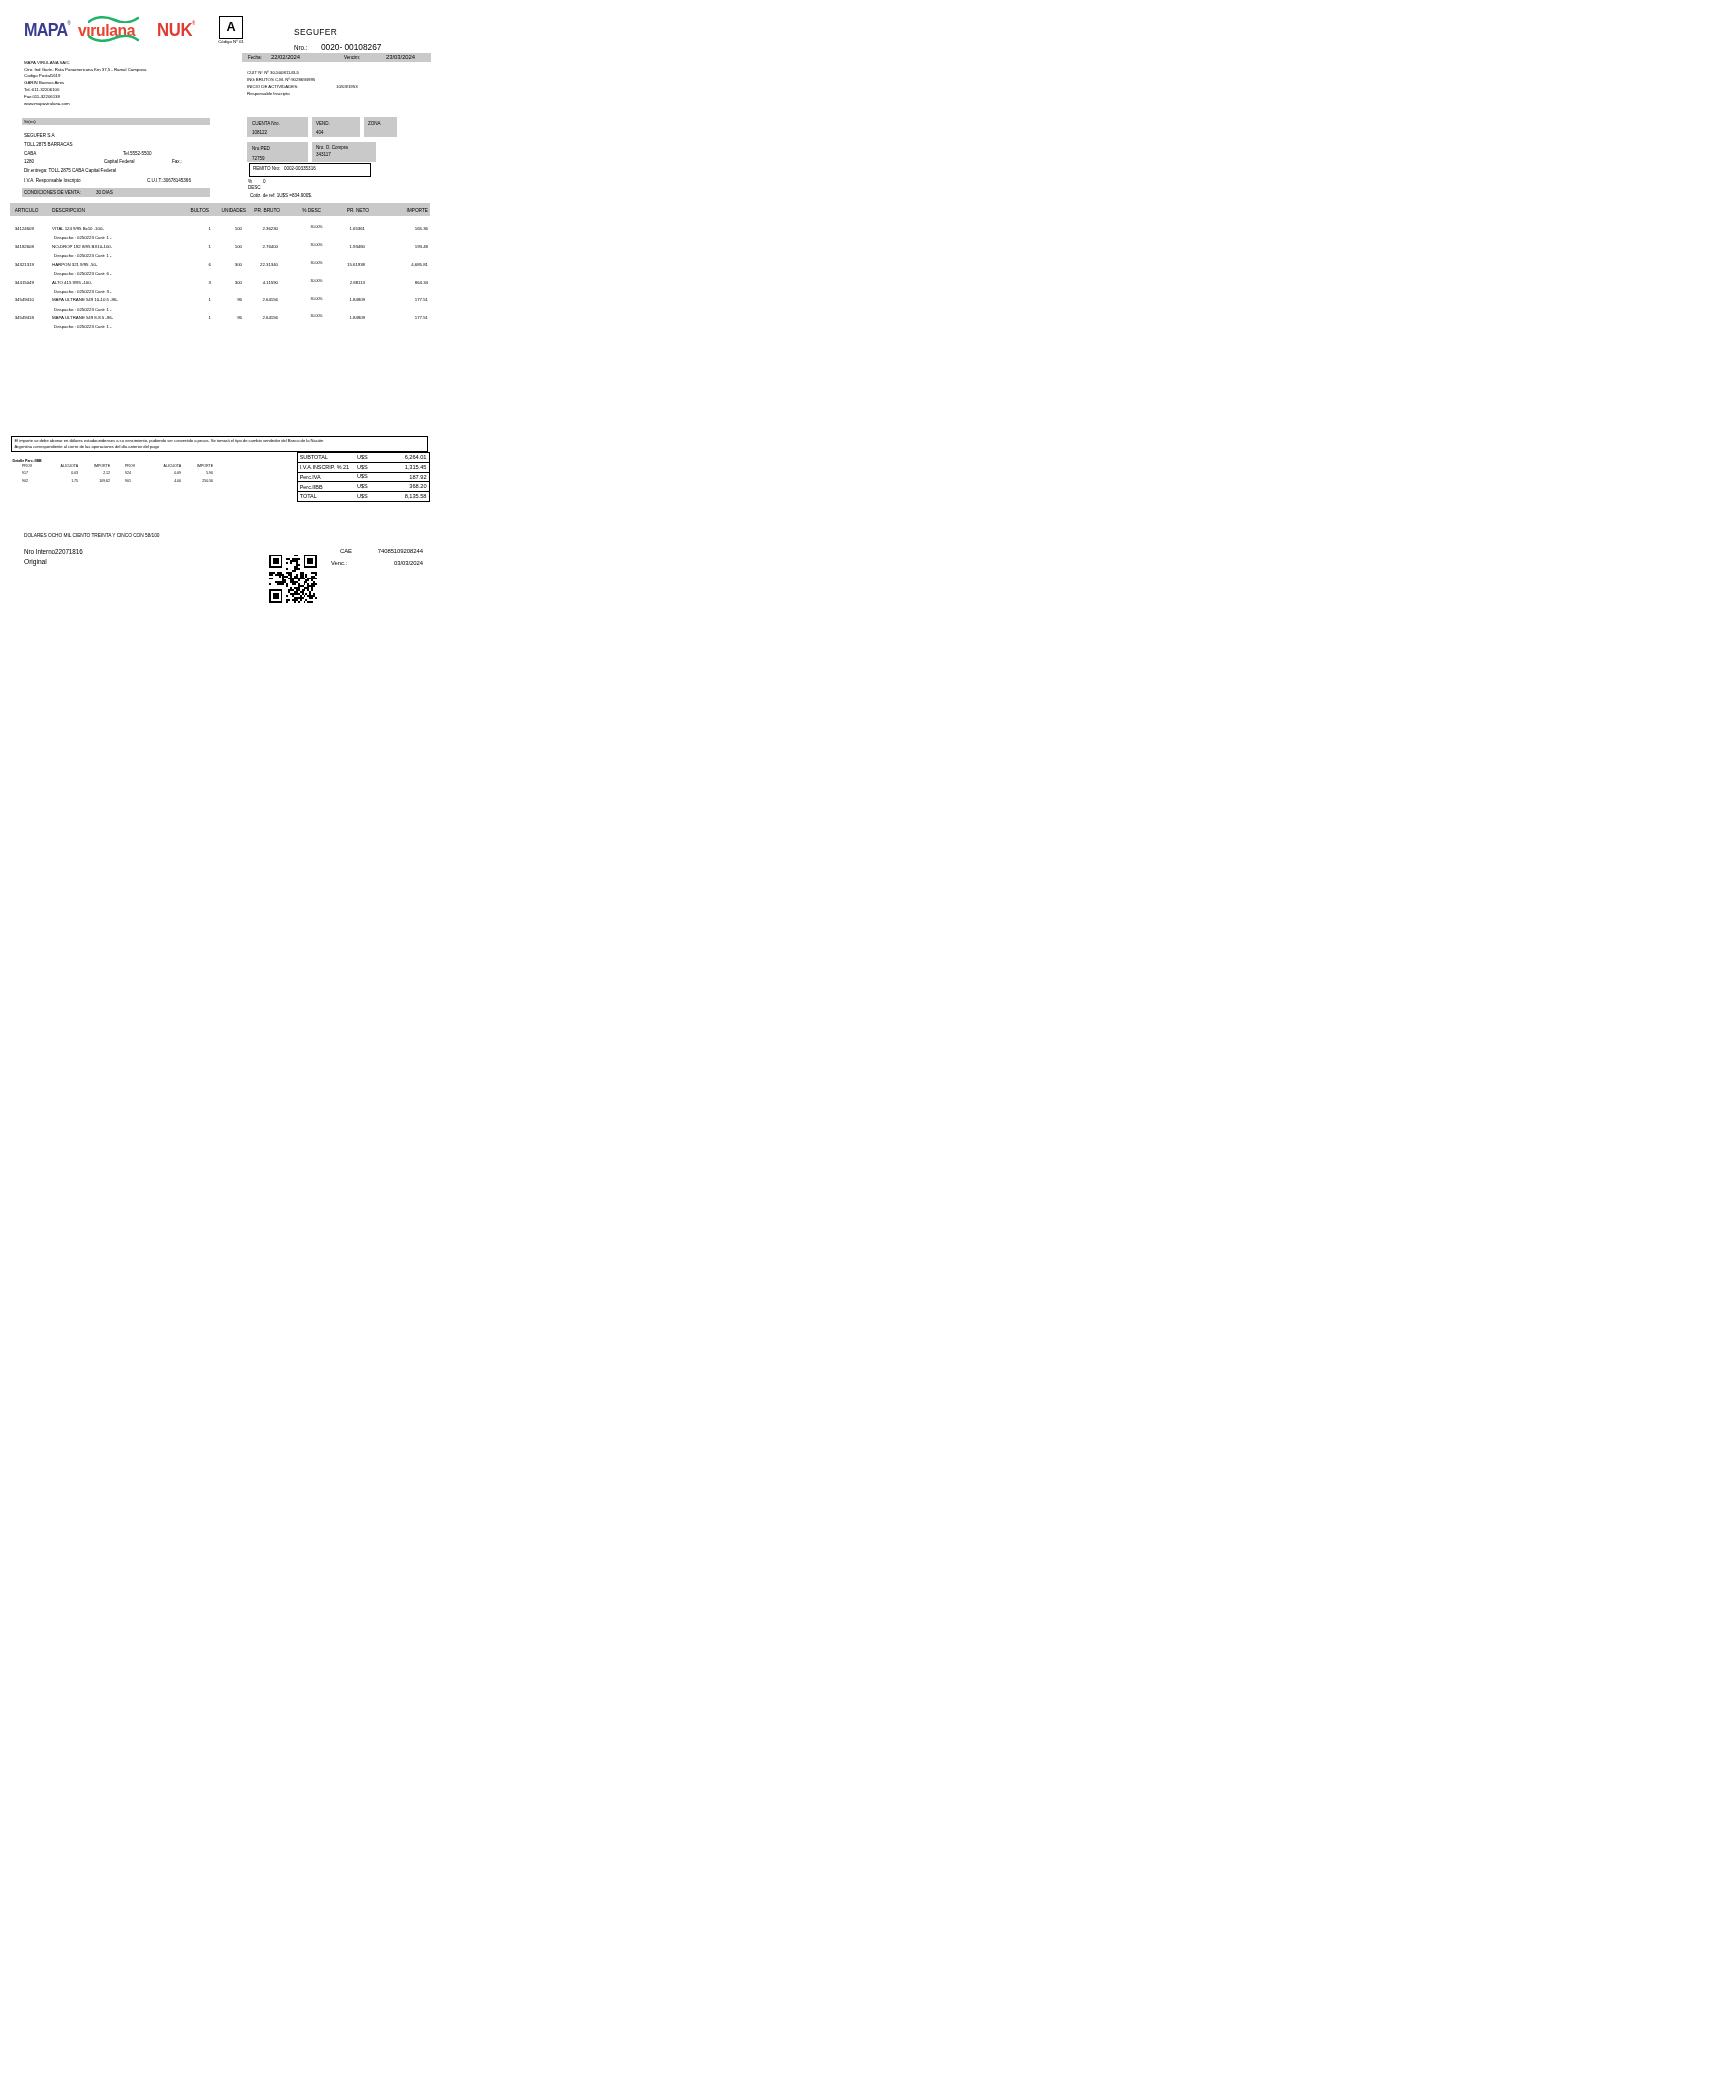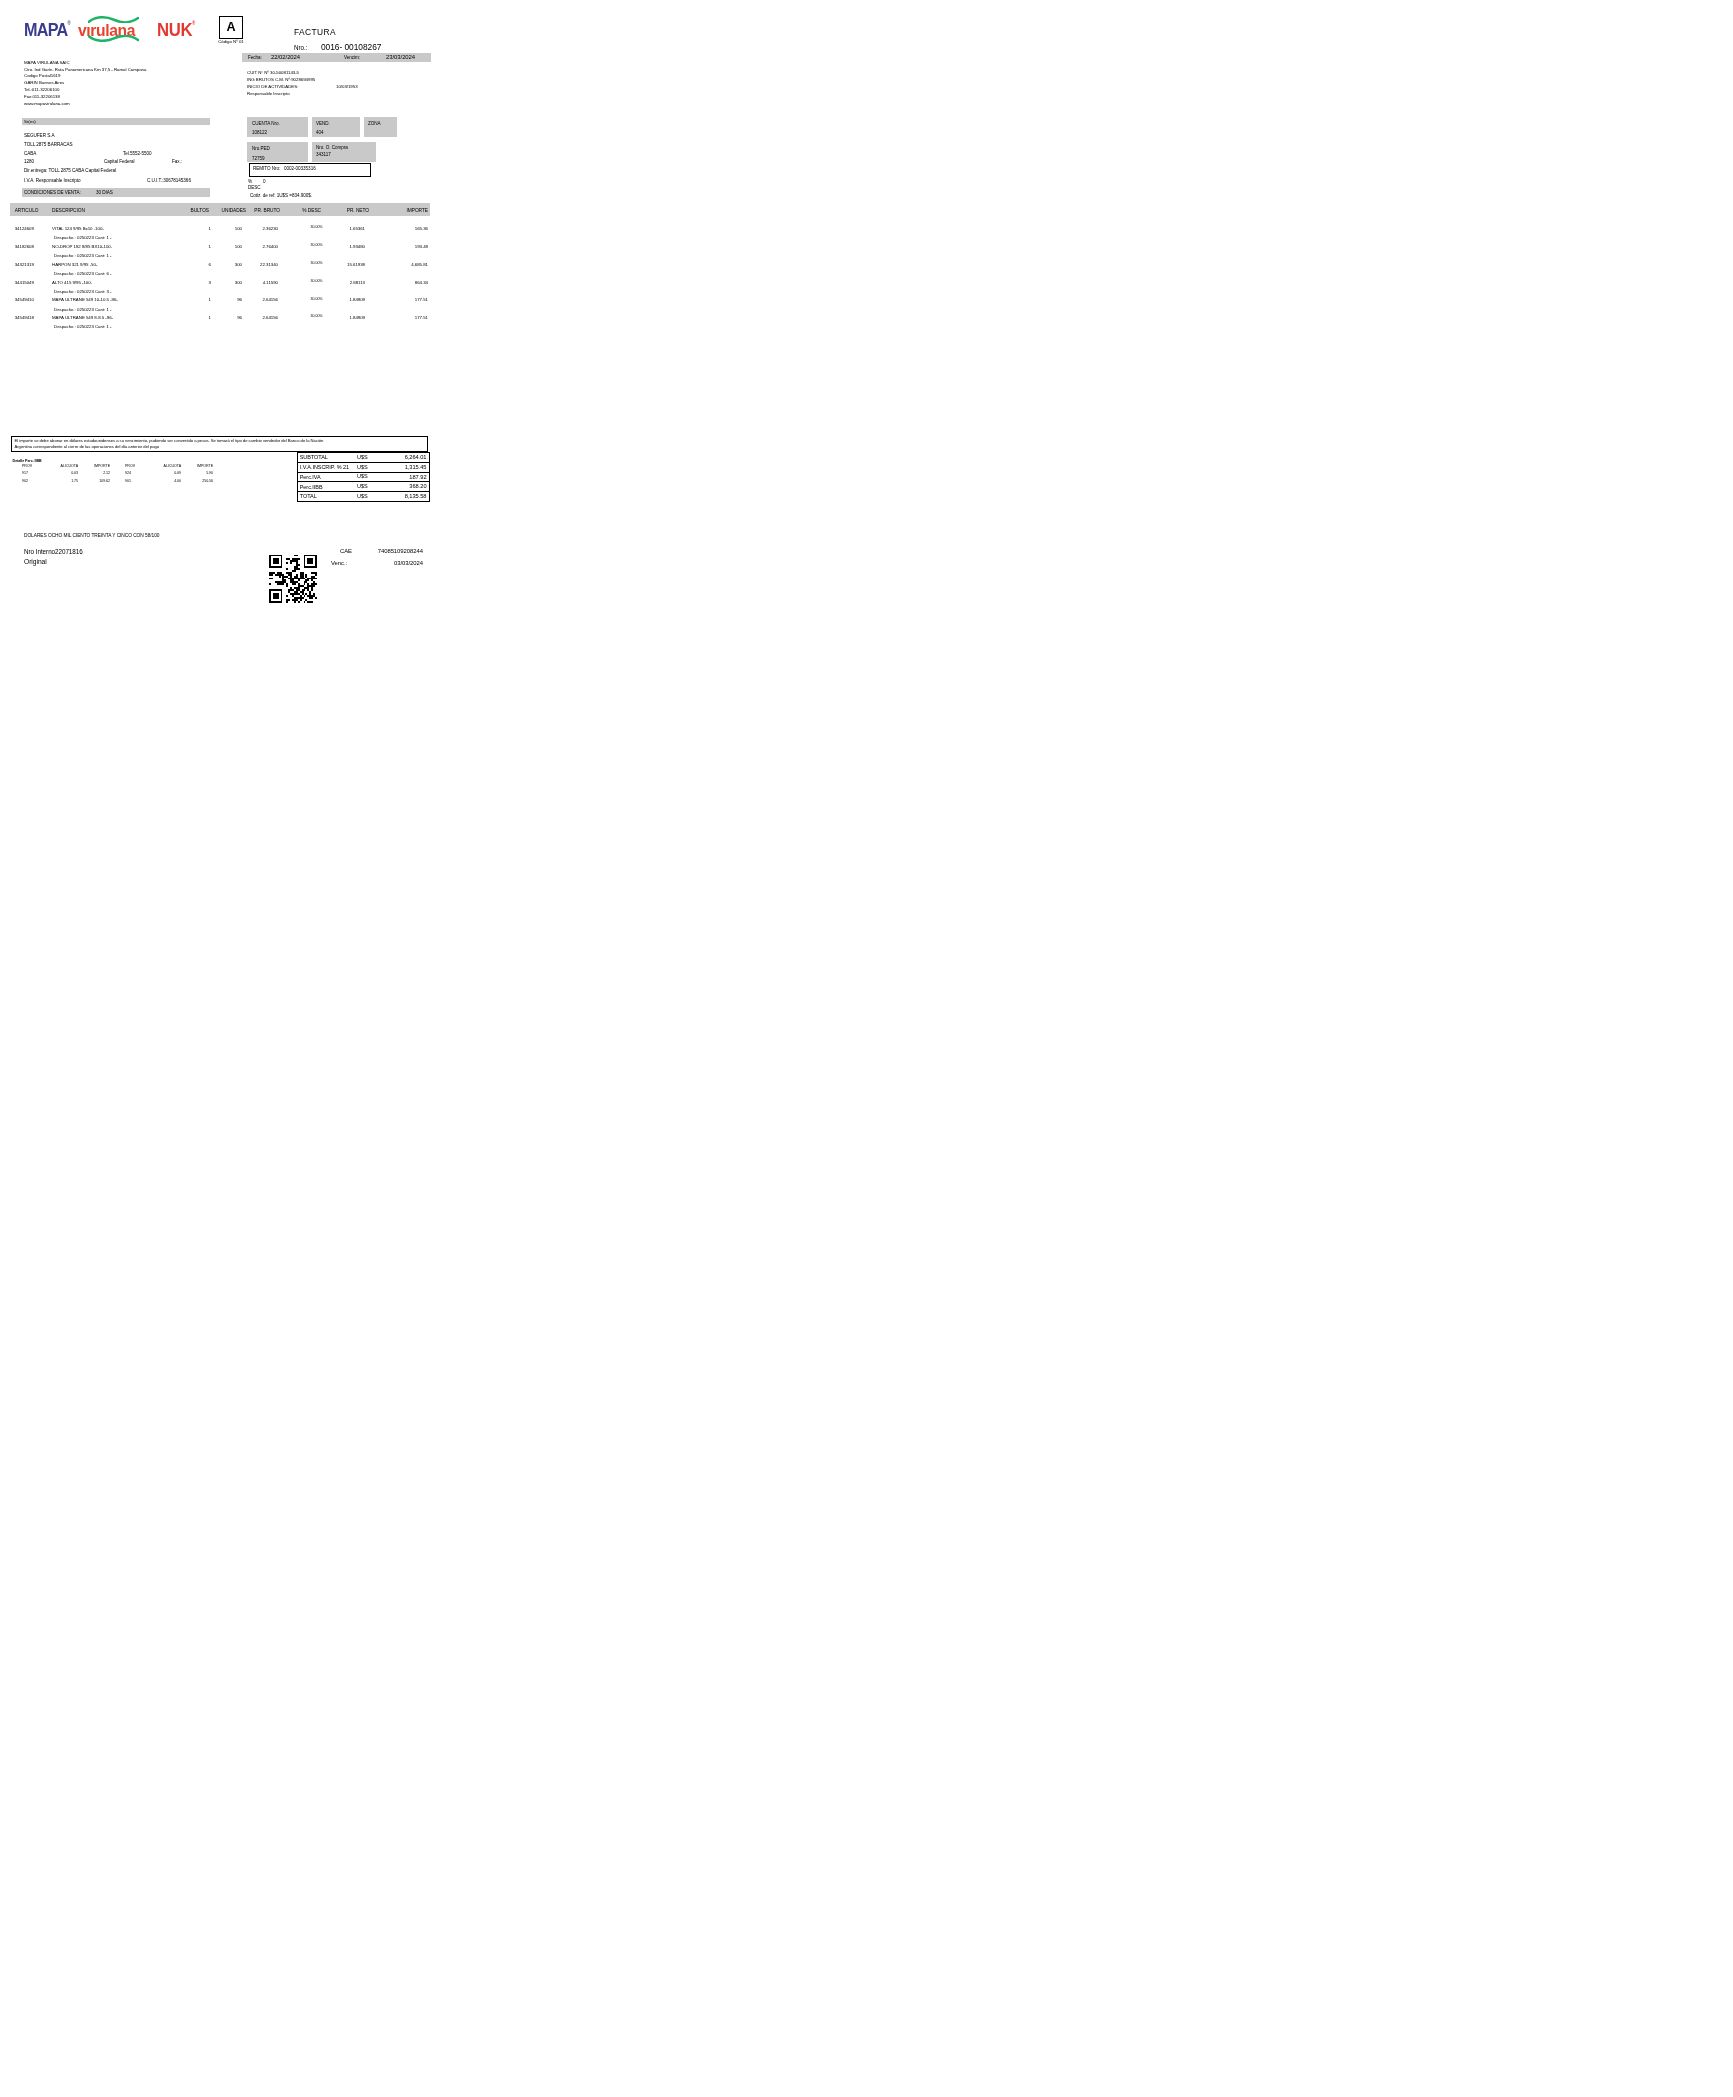--- a/index.html
+++ b/index.html
@@ -53,23 +53,23 @@
       </svg>
   </div>
 
   <div class="abs nuk" style="left:157px;top:22px;"><span>NUK</span><span class="reg">®</span></div>
 
   <div class="codigo-box">
       <span>A</span>
     </div>
   <div class="abs t105" style="left:208px;top:39px;width:46px;text-align:center;">Código Nº 01</div>
 
-  <div class="abs t20" style="left:294px;top:27px;letter-spacing:0.4px;">FACTURA</div>
+  <div class="abs t20" style="left:294px;top:27px;letter-spacing:0.4px;">SEGUFER</div>
   <div class="abs t15" style="left:294px;top:44px;">Nro.:</div>
-  <div class="abs t20" style="left:321px;top:42px;">0016- 00108267</div>
+  <div class="abs t20" style="left:321px;top:42px;">0020- 00108267</div>
 
   <div class="bar" style="left:242px;top:53px;width:189px;height:9.2px;"></div>
   <div class="abs t11" style="left:248px;top:55px;">Fecha:</div>
   <div class="abs t14" style="left:271px;top:54px;">22/02/2024</div>
   <div class="abs t11" style="left:344px;top:55px;">Vencim:</div>
   <div class="abs t14" style="left:386px;top:54px;">23/03/2024</div>
 
   <div class="abs t105" style="left:24px;top:60px;">MAPA VIRULANA SAIC</div>
   <div class="abs t105" style="left:24px;top:67px;">Ctro. Ind Garín. Ruta Panamericana Km 37,5 - Ramal Campana</div>
   <div class="abs t105" style="left:24px;top:73px;">Codigo Postal1619</div>

